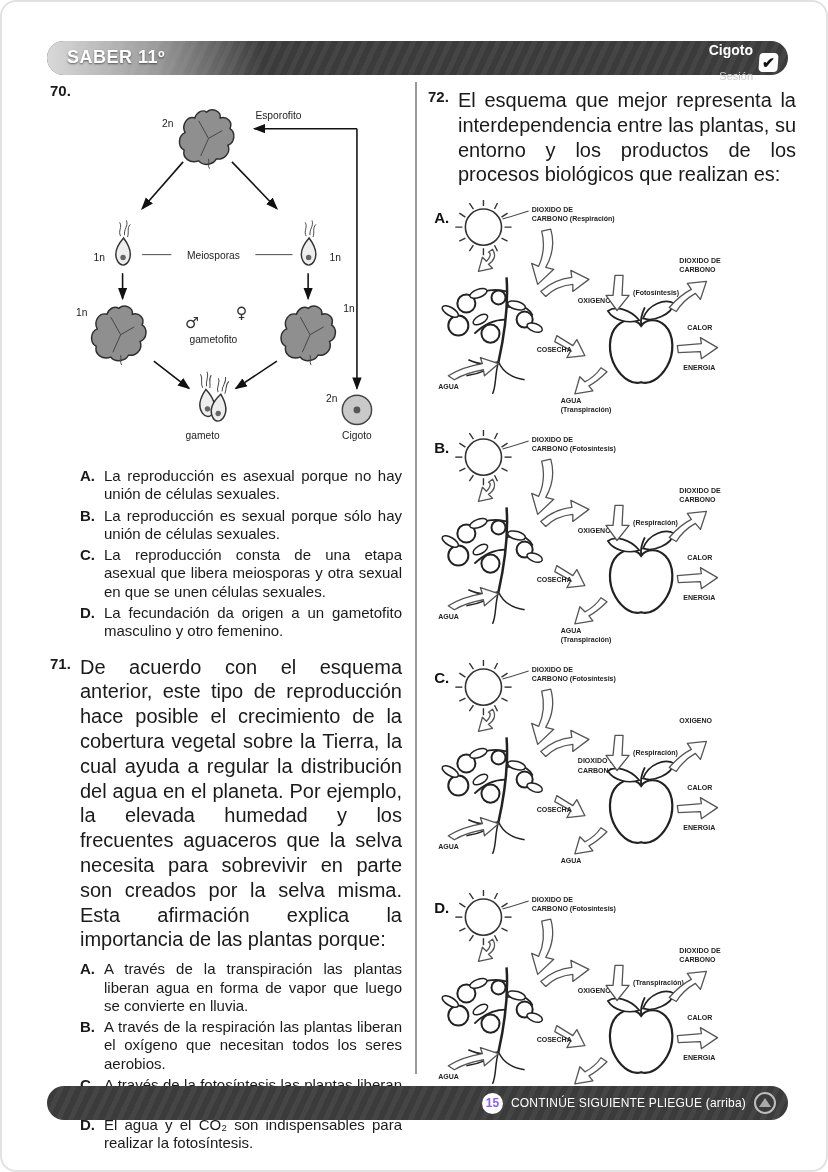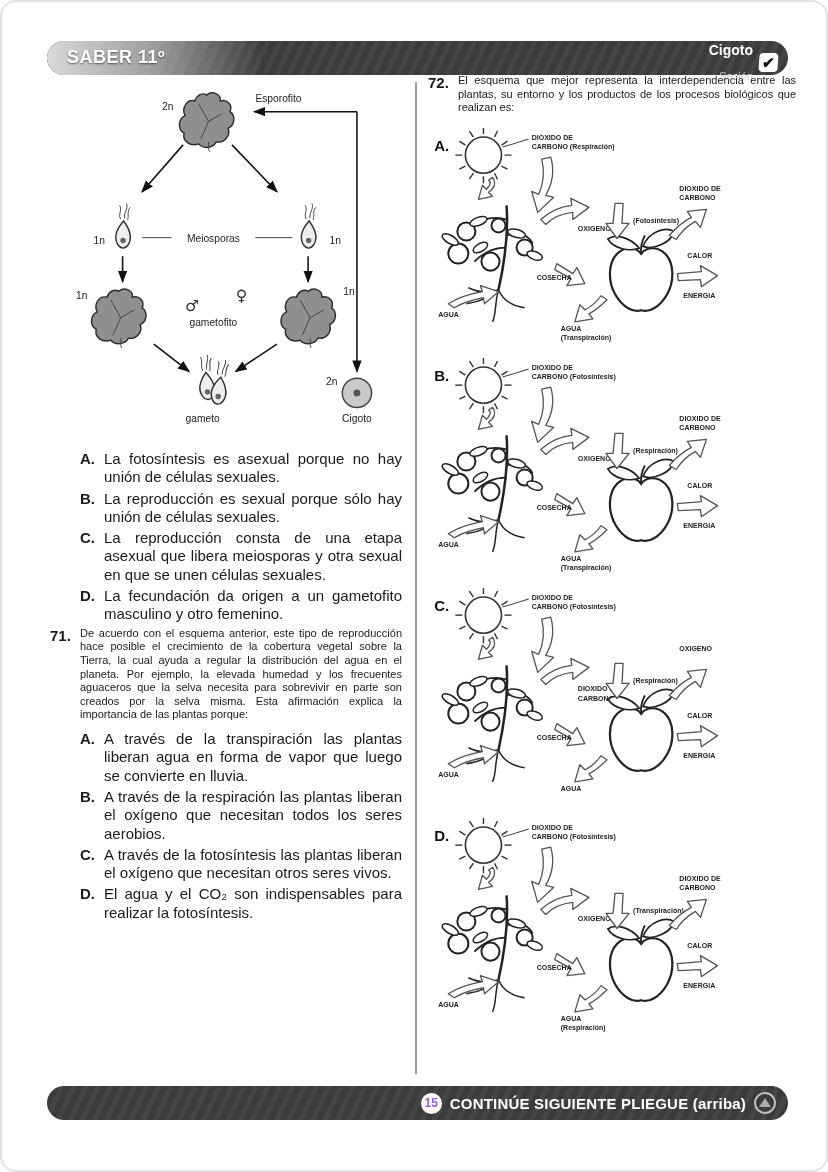--- a/index.html
+++ b/index.html
@@ -16,34 +16,34 @@
   .saber-title{position:absolute;left:20px;top:6px;font-size:18px;font-weight:bold;color:#fff;
        letter-spacing:.5px;text-shadow:0 1px 2px rgba(0,0,0,.55);}
   .session-group{position:absolute;right:10px;top:2px;display:flex;align-items:center;gap:6px;}
   .session-text{display:flex;flex-direction:column;align-items:flex-end;line-height:1;}
   .session-l1{font-size:14px;font-weight:bold;color:#fff;}
   .session-l2{font-size:11px;color:#cfcfcf;margin-top:14px;}
   .checkbox-icon{width:19px;height:19px;background:#fff;border-radius:4px;display:flex;align-items:center;
        justify-content:center;font-size:15px;font-weight:bold;color:#111;transform:skewX(-4deg);}
   .page-circle{width:21px;height:21px;background:#fff;border-radius:50%;display:flex;align-items:center;
        justify-content:center;font-size:12px;font-weight:bold;color:#8b5cf6;}
-  .footer-text{font-size:15px;font-weight:bold;color:#fff;letter-spacing:.2px;}
+  .footer-text{font-size:12px;font-weight:normal;color:#fff;letter-spacing:.2px;}
   .uparrow-circle{width:22px;height:22px;border:2px solid #bdbdbd;border-radius:50%;background:#3b3b3b;
        display:flex;align-items:center;justify-content:center;box-sizing:border-box;}
   .uparrow-tri{width:0;height:0;border-left:6px solid transparent;border-right:6px solid transparent;
        border-bottom:9px solid #aaa;margin-top:-1px;}
   
   .col-left{position:absolute;left:48px;top:80px;width:352px;}
   .col-right{position:absolute;left:426px;top:72px;width:368px;}
   .divider{position:absolute;left:413px;top:80px;width:2px;height:992px;background:#9a9a9a;}
   .qnum{font-weight:bold;font-size:15px;}
-  .qrow{display:flex;}
+  .qrow{display:flex;margin-top:14px;}
   .qrow .qnum{width:30px;flex:none;}
   .qbody{flex:1;}
-  p.intro{margin:0 0 8px 0;font-size:11px;line-height:1.24;text-align:justify;}
+  p.intro{margin:0 0 8px 0;font-size:20px;line-height:1.24;text-align:justify;}
   .indent{margin-left:30px;}
   .opts{margin-top:6px;}
   .opt{display:flex;font-size:15px;line-height:1.22;margin-bottom:3px;}
   .opt .letter{width:24px;flex:none;font-weight:bold;}
   .opt .txt{flex:1;text-align:justify;}
   
   svg{display:block;}
   .ln{fill:#fff;stroke:#333;stroke-width:1.6;}
   .thin{stroke:#444;stroke-width:1;fill:none;}
   .hol{fill:#fff;stroke:#555;stroke-width:1.3;stroke-linejoin:round;}
@@ -67,20 +67,21 @@
         <span class="session-l1">Cigoto</span>
         <span class="session-l2">Sesión</span>
       </div>
       <div class="checkbox-icon">✔</div>
     </div>
   </div>
 
   <div class="divider"></div>
 
   <div class="col-left">
+    <div class="qnum">70.</div>
 
     <svg class="q70svg" width="332" height="352" viewBox="0 0 340 360">
       <defs>
         <marker id="tri" markerWidth="10" markerHeight="8" refX="7" refY="3" orient="auto" markerUnits="strokeWidth">
           <path d="M0,0 L8,3 L0,6 Z" fill="#111"></path>
         </marker>
         <path id="leafq70" d="M28,3 C34,-2 43,2 42,9 C49,7 55,13 52,20 C58,24 57,34 50,37 C53,45 46,52 38,51 C35,57 25,59 20,53 C11,56 3,50 5,42 C-2,38 -1,27 6,24 C2,16 8,7 16,9 C18,3 24,0 28,3 Z"></path>
         <g id="veins">
             <path class="thin" d="M20,12 L30,30 M30,30 L22,48 M30,30 L44,22 M30,51 C31,55 29,58 31,61"></path>
           </g>
@@ -147,21 +148,21 @@
 
       <text class="lbl10" x="280" y="304" text-anchor="end">2n</text>
       <circle cx="300" cy="312" r="15" fill="#c9c9c9" stroke="#444" stroke-width="1.5"></circle>
       <circle cx="300" cy="312" r="3.5" fill="#555"></circle>
       <text class="lbl10" x="300" y="342" text-anchor="middle">Cigoto</text>
     </svg>
 
     <div class="opts indent">
       <div class="opt">
           <span class="letter">A.</span>
-          <span class="txt">La fotosíntesis es asexual porque no hay unión de células sexuales.</span>
+          <span class="txt">La reproducción es asexual porque no hay unión de células sexuales.</span>
         </div>
       <div class="opt">
           <span class="letter">B.</span>
           <span class="txt">La reproducción es sexual porque sólo hay unión de células sexuales.</span>
         </div>
       <div class="opt">
           <span class="letter">C.</span>
           <span class="txt">La reproducción consta de una etapa asexual que libera meiosporas y otra sexual en que se unen células sexuales.</span>
         </div>
       <div class="opt">

